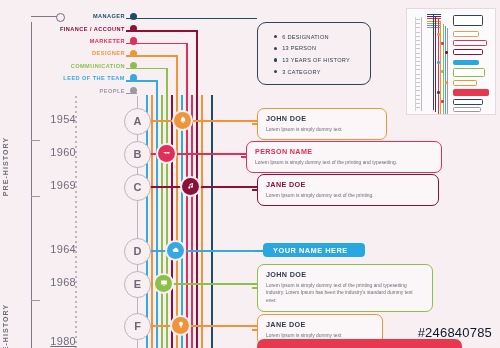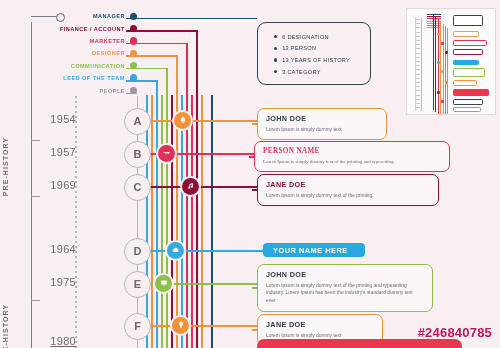--- a/index.html
+++ b/index.html
@@ -69,22 +69,22 @@
     padding:8px 0 0 16px;background:#f7eff2;}
   .stat-item{display:flex;align-items:center;font-size:5.6px;color:#2e3b49;
     letter-spacing:.3px;height:11.6px;font-weight:500;}
   .stat-bullet{width:3.2px;height:3.2px;border-radius:50%;background:#2d4356;margin-right:5px;}
 
   
   .thumb{position:absolute;left:406px;top:8px;width:88px;height:105px;
     background:#fdfafb;border:.7px solid #e2dade;overflow:hidden;}
   .t-el{position:absolute;}
 
-  .idtag{position:absolute;right:8px;bottom:8px;font-size:13px;font-weight:700;
-    color:#be185d;letter-spacing:.2px;}
+  .idtag{position:absolute;right:8px;bottom:8px;font-size:13px;font-weight:400;
+    color:#0f172a;letter-spacing:.2px;}
 </style>
 </head>
 <body>
 
 <div class="stage">
 
   <div class="era-bracket"></div>
   <div class="era-start-line"></div>
   <div class="era-start-dot"></div>
   <div class="era-label a">PRE-HISTORY</div>
@@ -163,21 +163,21 @@
       </div>
       <div class="year" style="left: 30px; top: 113px;">1954</div>
       <div class="badge" style="left: 174px; top: 111.5px; background: rgb(240, 148, 58);">
         <svg viewBox="0 0 16 16">
           <path d="M8 1a1 1 0 0 1 1 1v.4a4 4 0 0 1 3 3.8v3l1.2 1.6H2.8L4 9.2v-3a4 4 0 0 1 3-3.8V2a1 1 0 0 1 1-1zM6.3 12h3.4a1.7 1.7 0 0 1-3.4 0z"></path>
         </svg>
       </div>
       <div class="node" style="left: 124px; top: 140.5px;">
         <span>B</span>
       </div>
-      <div class="year" style="left: 30px; top: 146px;">1957</div>
+      <div class="year" style="left: 30px; top: 146px;">1960</div>
       <div class="badge" style="left: 158px; top: 144.5px; background: rgb(224, 48, 90);">
         <svg viewBox="0 0 16 16">
           <path d="M1 6h5.2l.8 1.4L7.8 6H13v1.2a2.4 2.4 0 1 1-4.8 0H7.8a2.4 2.4 0 1 1-4.8 0V7.2H1z"></path>
         </svg>
       </div>
       <div class="node" style="left: 124px; top: 173.5px;">
         <span>C</span>
       </div>
       <div class="year" style="left: 30px; top: 179px;">1969</div>
       <div class="badge" style="left: 182px; top: 177.5px; background: rgb(140, 16, 56);">
@@ -190,21 +190,21 @@
       </div>
       <div class="year" style="left: 30px; top: 243px;">1964</div>
       <div class="badge" style="left: 167px; top: 241.5px; background: rgb(54, 169, 224);">
         <svg viewBox="0 0 16 16">
           <path d="M4.4 12a3 3 0 0 1-.3-6 4 4 0 0 1 7.6 1.1A2.6 2.6 0 0 1 11.4 12z"></path>
         </svg>
       </div>
       <div class="node" style="left: 124px; top: 270.5px;">
         <span>E</span>
       </div>
-      <div class="year" style="left: 30px; top: 276px;">1975</div>
+      <div class="year" style="left: 30px; top: 276px;">1968</div>
       <div class="badge" style="left: 155px; top: 274.5px; background: rgb(140, 192, 74);">
         <svg viewBox="0 0 16 16">
           <path d="M2.4 3h11.2v8H2.4zM6 12.4h4v1H6z"></path>
         </svg>
       </div>
       <div class="node" style="left: 124px; top: 312.5px;">
         <span>F</span>
       </div>
       <div class="year" style="left: 30px; top: 335px; text-decoration: underline;">1980</div>
       <div class="badge" style="left: 172px; top: 316.5px; background: rgb(240, 148, 58);">
@@ -232,21 +232,21 @@
         <span>3 CATEGORY</span>
       </div>
     </div>
 
   <div id="cards">
       <div class="card" style="left: 257px; top: 108px; width: 130px; min-height: 24px; border: 1.5px solid rgb(240, 148, 58);">
         <span class="nib" style="background: rgb(240, 148, 58);"></span>
         <div class="title" style="color: rgb(46, 59, 73);">JOHN DOE</div>
         <div class="body">Lorem Ipsum is simply dummy text.</div>
       </div>
-      <div class="card" style="left: 254px; top: 141px; width: 196px; min-height: 26px; border: 1.5px solid rgb(224, 48, 90); font-family: Liberation Serif, serif;">
+      <div class="card" style="left: 246px; top: 141px; width: 196px; min-height: 26px; border: 1.5px solid rgb(224, 48, 90);">
         <span class="nib" style="background: rgb(224, 48, 90);"></span>
         <div class="title" style="color: rgb(224, 48, 90);">PERSON NAME</div>
         <div class="body">Lorem Ipsum is simply dummy text of the printing and typesetting.</div>
       </div>
       <div class="card" style="left: 257px; top: 174px; width: 182px; min-height: 25px; border: 1.5px solid rgb(140, 16, 56);">
         <span class="nib" style="background: rgb(140, 16, 56);"></span>
         <div class="title" style="color: rgb(140, 16, 56);">JANE DOE</div>
         <div class="body">Lorem Ipsum is simply dummy text of the printing.</div>
       </div>
       <div class="card" style="left: 257px; top: 264px; width: 176px; min-height: 42px; border: 1.5px solid rgb(140, 192, 74);">

